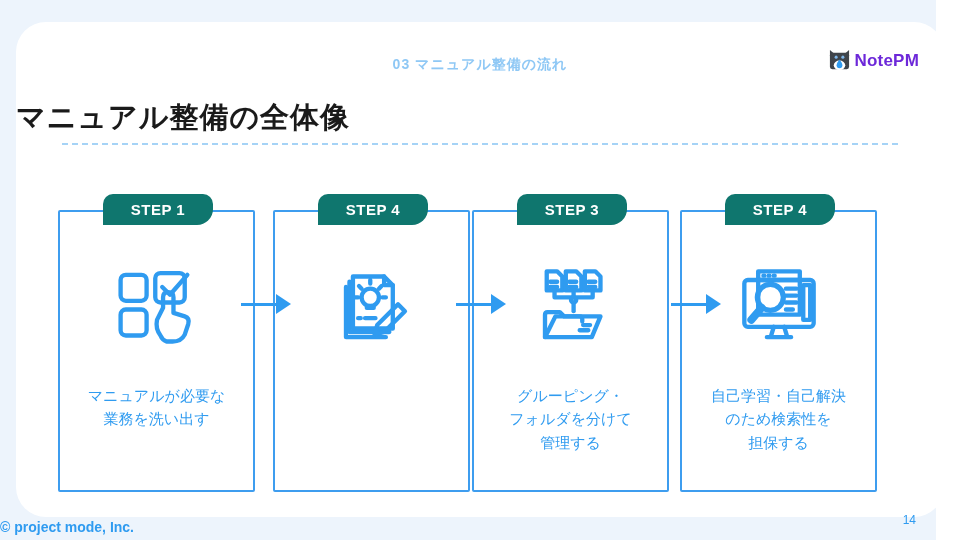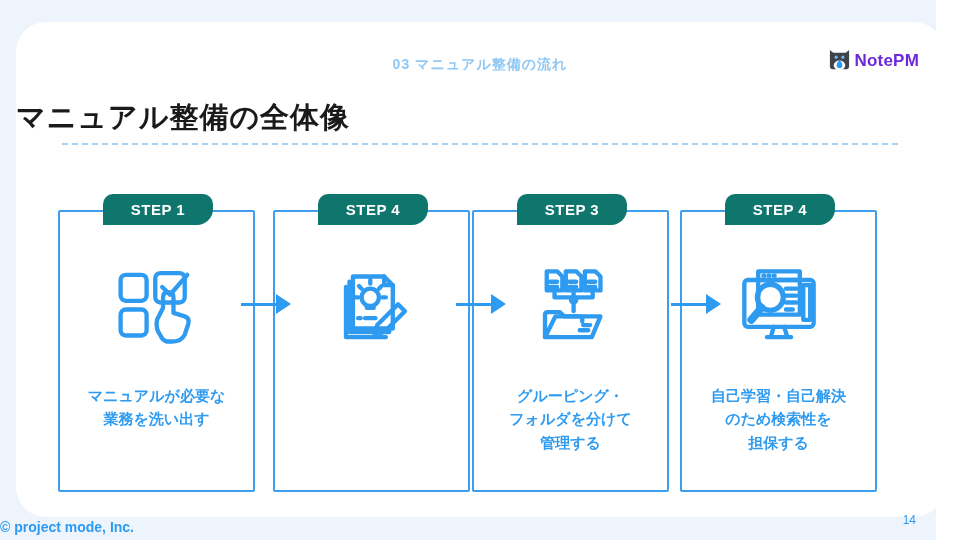--- a/index.html
+++ b/index.html
@@ -16,21 +16,21 @@
          color:#1a1a1a;font-size:29px;font-weight:bold;letter-spacing:1px;}
   .divider{position:absolute;left:46px;right:46px;top:121px;border-top:2px dashed #a6d3f6;}
 
   .step-box{position:absolute;top:188px;width:197px;height:282px;background:#fff;
             border:2px solid #3e9def;border-radius:2px;box-sizing:border-box;}
   .step-tab{position:absolute;top:-18px;left:43px;width:110px;height:31px;background:#0f766e;
             border-radius:10px 10px 16px 0;color:#ffffff;font-size:15px;font-weight:bold;
             text-align:center;line-height:31px;letter-spacing:.5px;}
   .step-icon{position:absolute;top:42px;left:0;right:0;display:flex;justify-content:center;}
   .step-caption{position:absolute;top:172px;left:4px;right:4px;text-align:center;
-                color:#2f9bf0;font-size:15px;font-weight:bold;line-height:1.55;white-space:pre-line;}
+                color:#2f9bf0;font-size:15px;font-weight:normal;line-height:1.55;white-space:pre-line;}
 
   .arrow{position:absolute;top:272px;width:50px;height:20px;}
   .arrow-line{position:absolute;left:0;right:12px;top:8.5px;height:3px;background:#2f9bf0;}
   .arrow-head{position:absolute;right:0;top:0;width:0;height:0;
               border-top:10px solid transparent;border-bottom:10px solid transparent;
               border-left:15px solid #2f9bf0;}
 
   .footer{position:absolute;left:0;top:519px;width:100%;text-align:left;
           color:#2f9bf0;font-size:14px;font-weight:bold;}
   .page-num{position:absolute;top:513px;right:20px;color:#2f9bf0;font-size:12px;font-weight:normal;}

